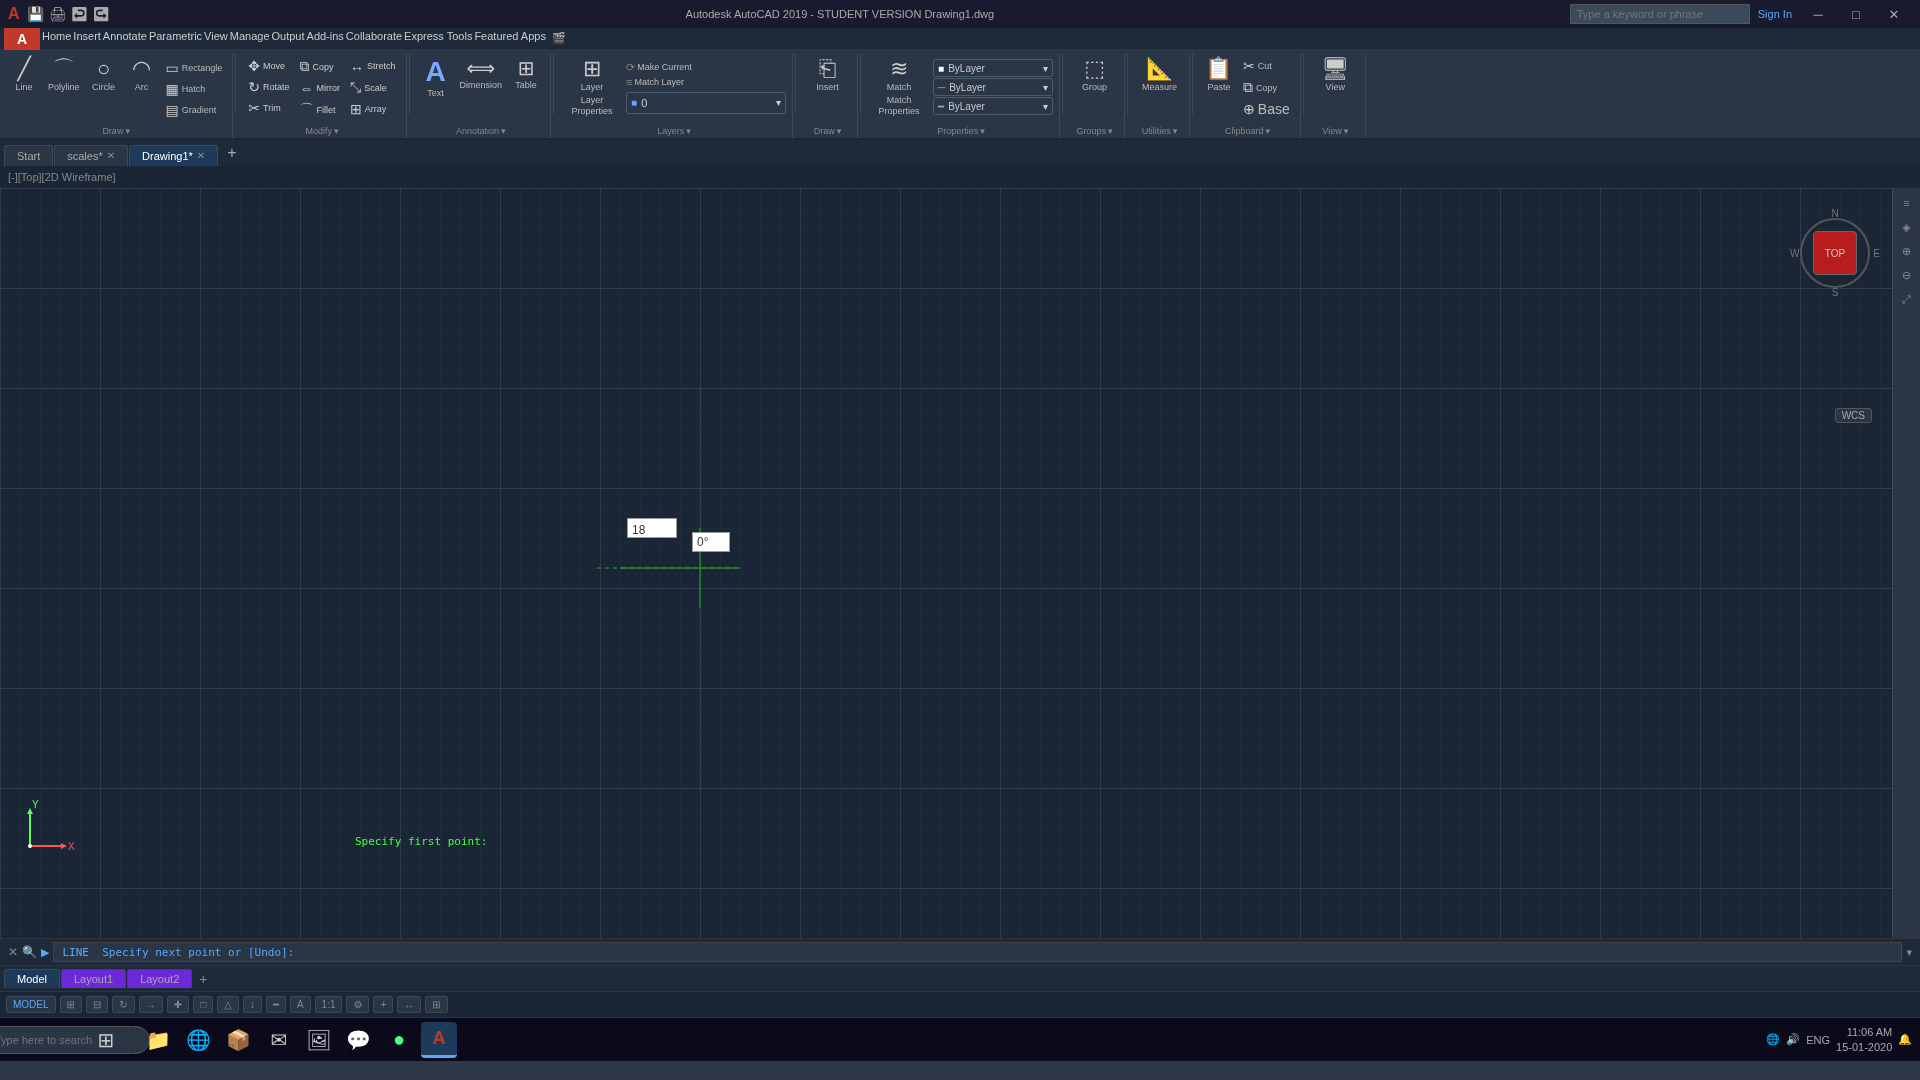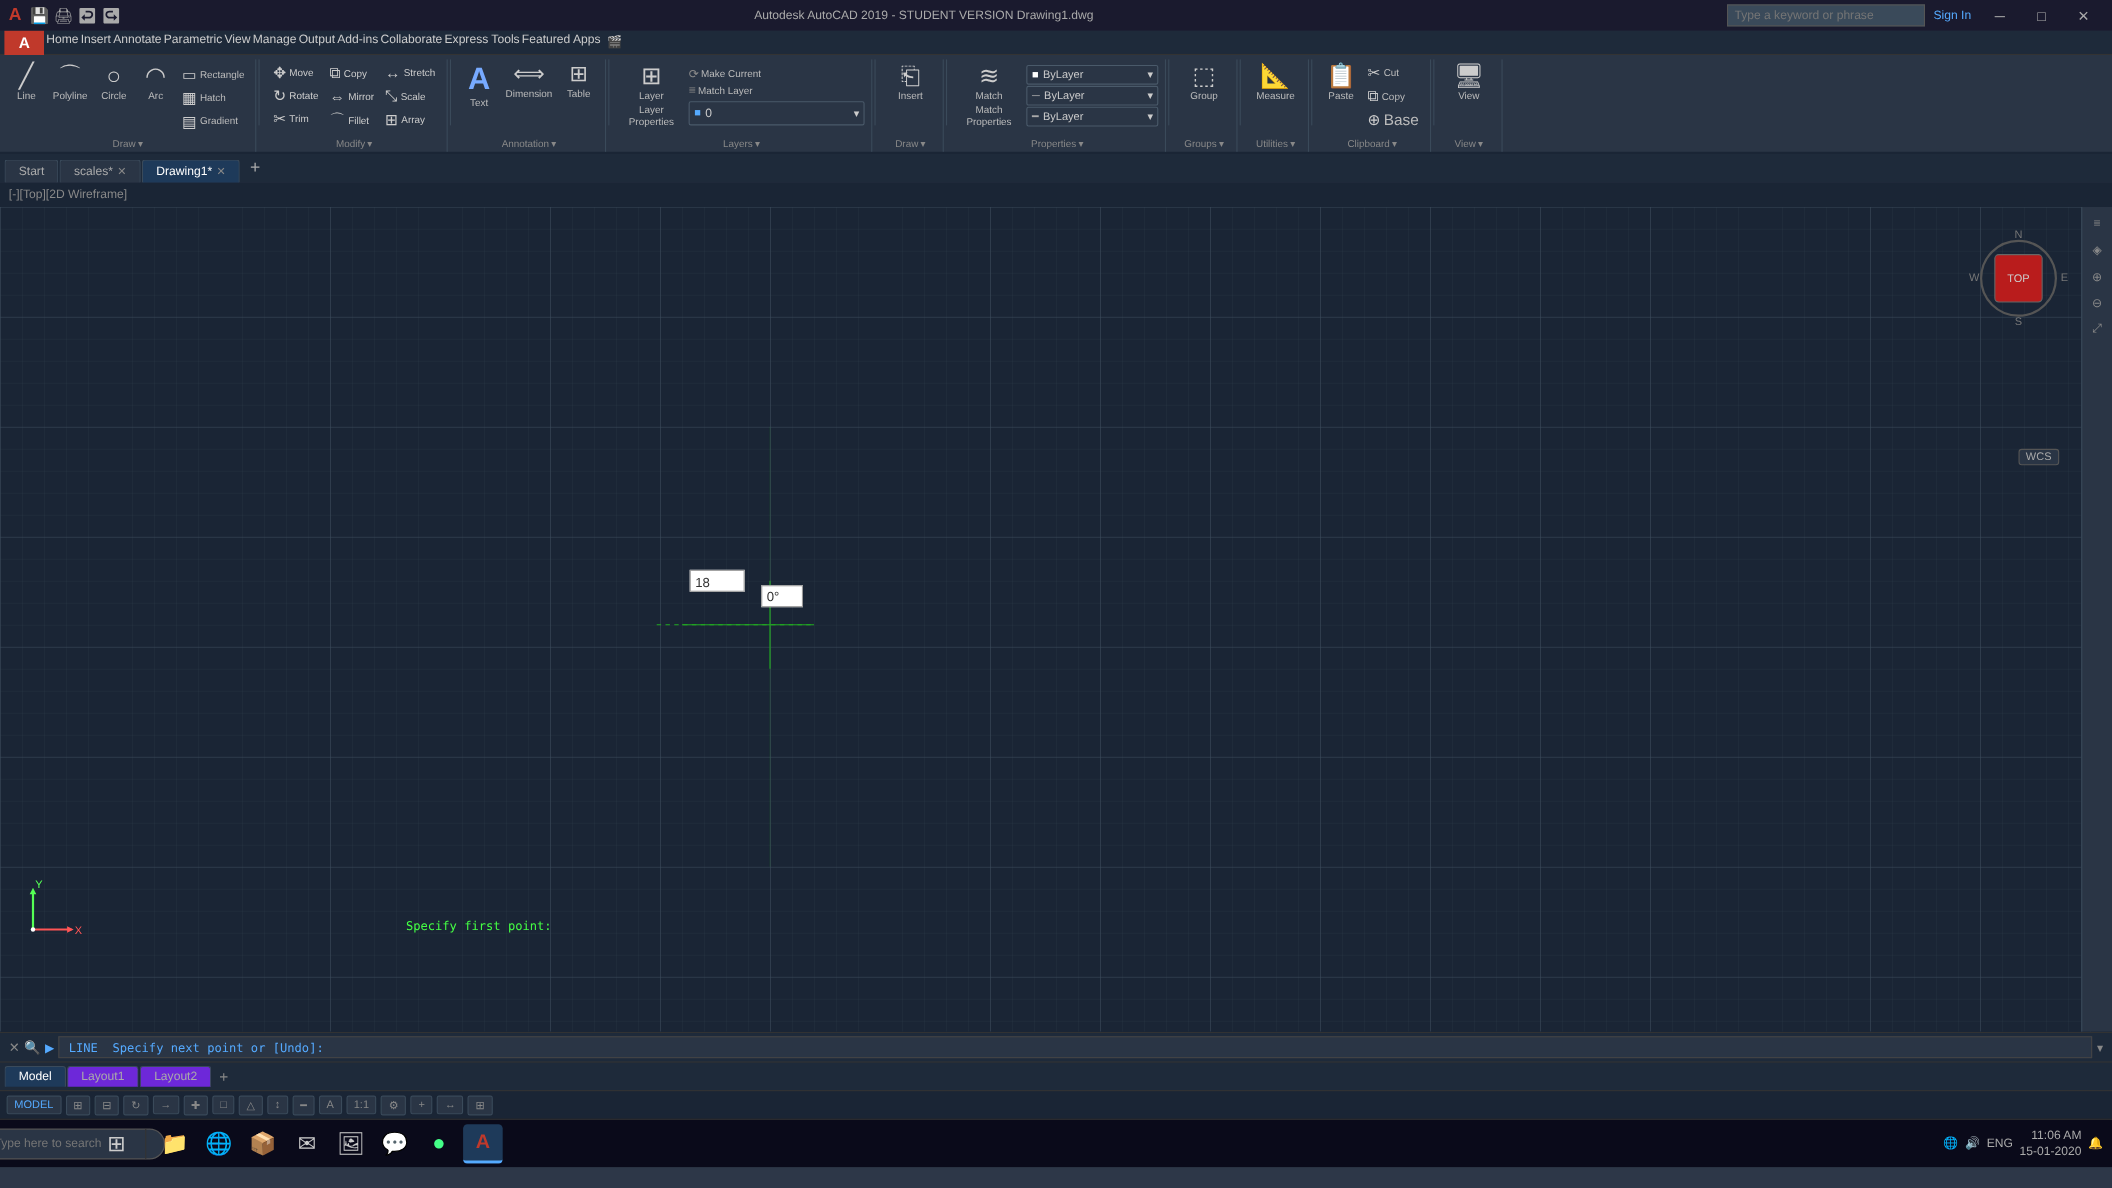--- a/index.html
+++ b/index.html
@@ -775,21 +775,21 @@
   </div>
 
   <div id="right-panel">
     <div class="rp-btn">≡</div>
     <div class="rp-btn">◈</div>
     <div class="rp-btn">⊕</div>
     <div class="rp-btn">⊖</div>
     <div class="rp-btn">⤢</div>
   </div>
 
-  <div id="specify-prompt" style="left:369px; bottom:90px; color:#44ff44; font-family:monospace; font-size:11px;">Specify first point:</div>
+  <div id="specify-prompt" style="left:355px; bottom:90px; color:#44ff44; font-family:monospace; font-size:11px;">Specify first point:</div>
 </div>
 
 <div style="background:#1e2a3a; border-top:1px solid #333; padding:2px 8px; display:flex; flex-direction:column; gap:2px;">
   <div id="command-bar" style="display:flex; align-items:center; gap:4px; height:22px; background:transparent; border:none; padding:0;">
     <span style="color:#888; font-size:12px;">✕</span>
     <span style="color:#888; font-size:12px;">🔍</span>
     <span style="color:#5af; font-size:11px;">▶</span>
     <input id="command-input" style="flex: 1 1 0%; background: rgb(42, 53, 69); border: 1px solid rgb(68, 68, 68); color: rgb(85, 170, 255); padding: 0px 8px; height: 20px; font-size: 11px; font-family: monospace;" value="LINE  Specify next point or [Undo]:">
     <span style="color:#888; cursor:pointer;">▾</span>
   </div>

